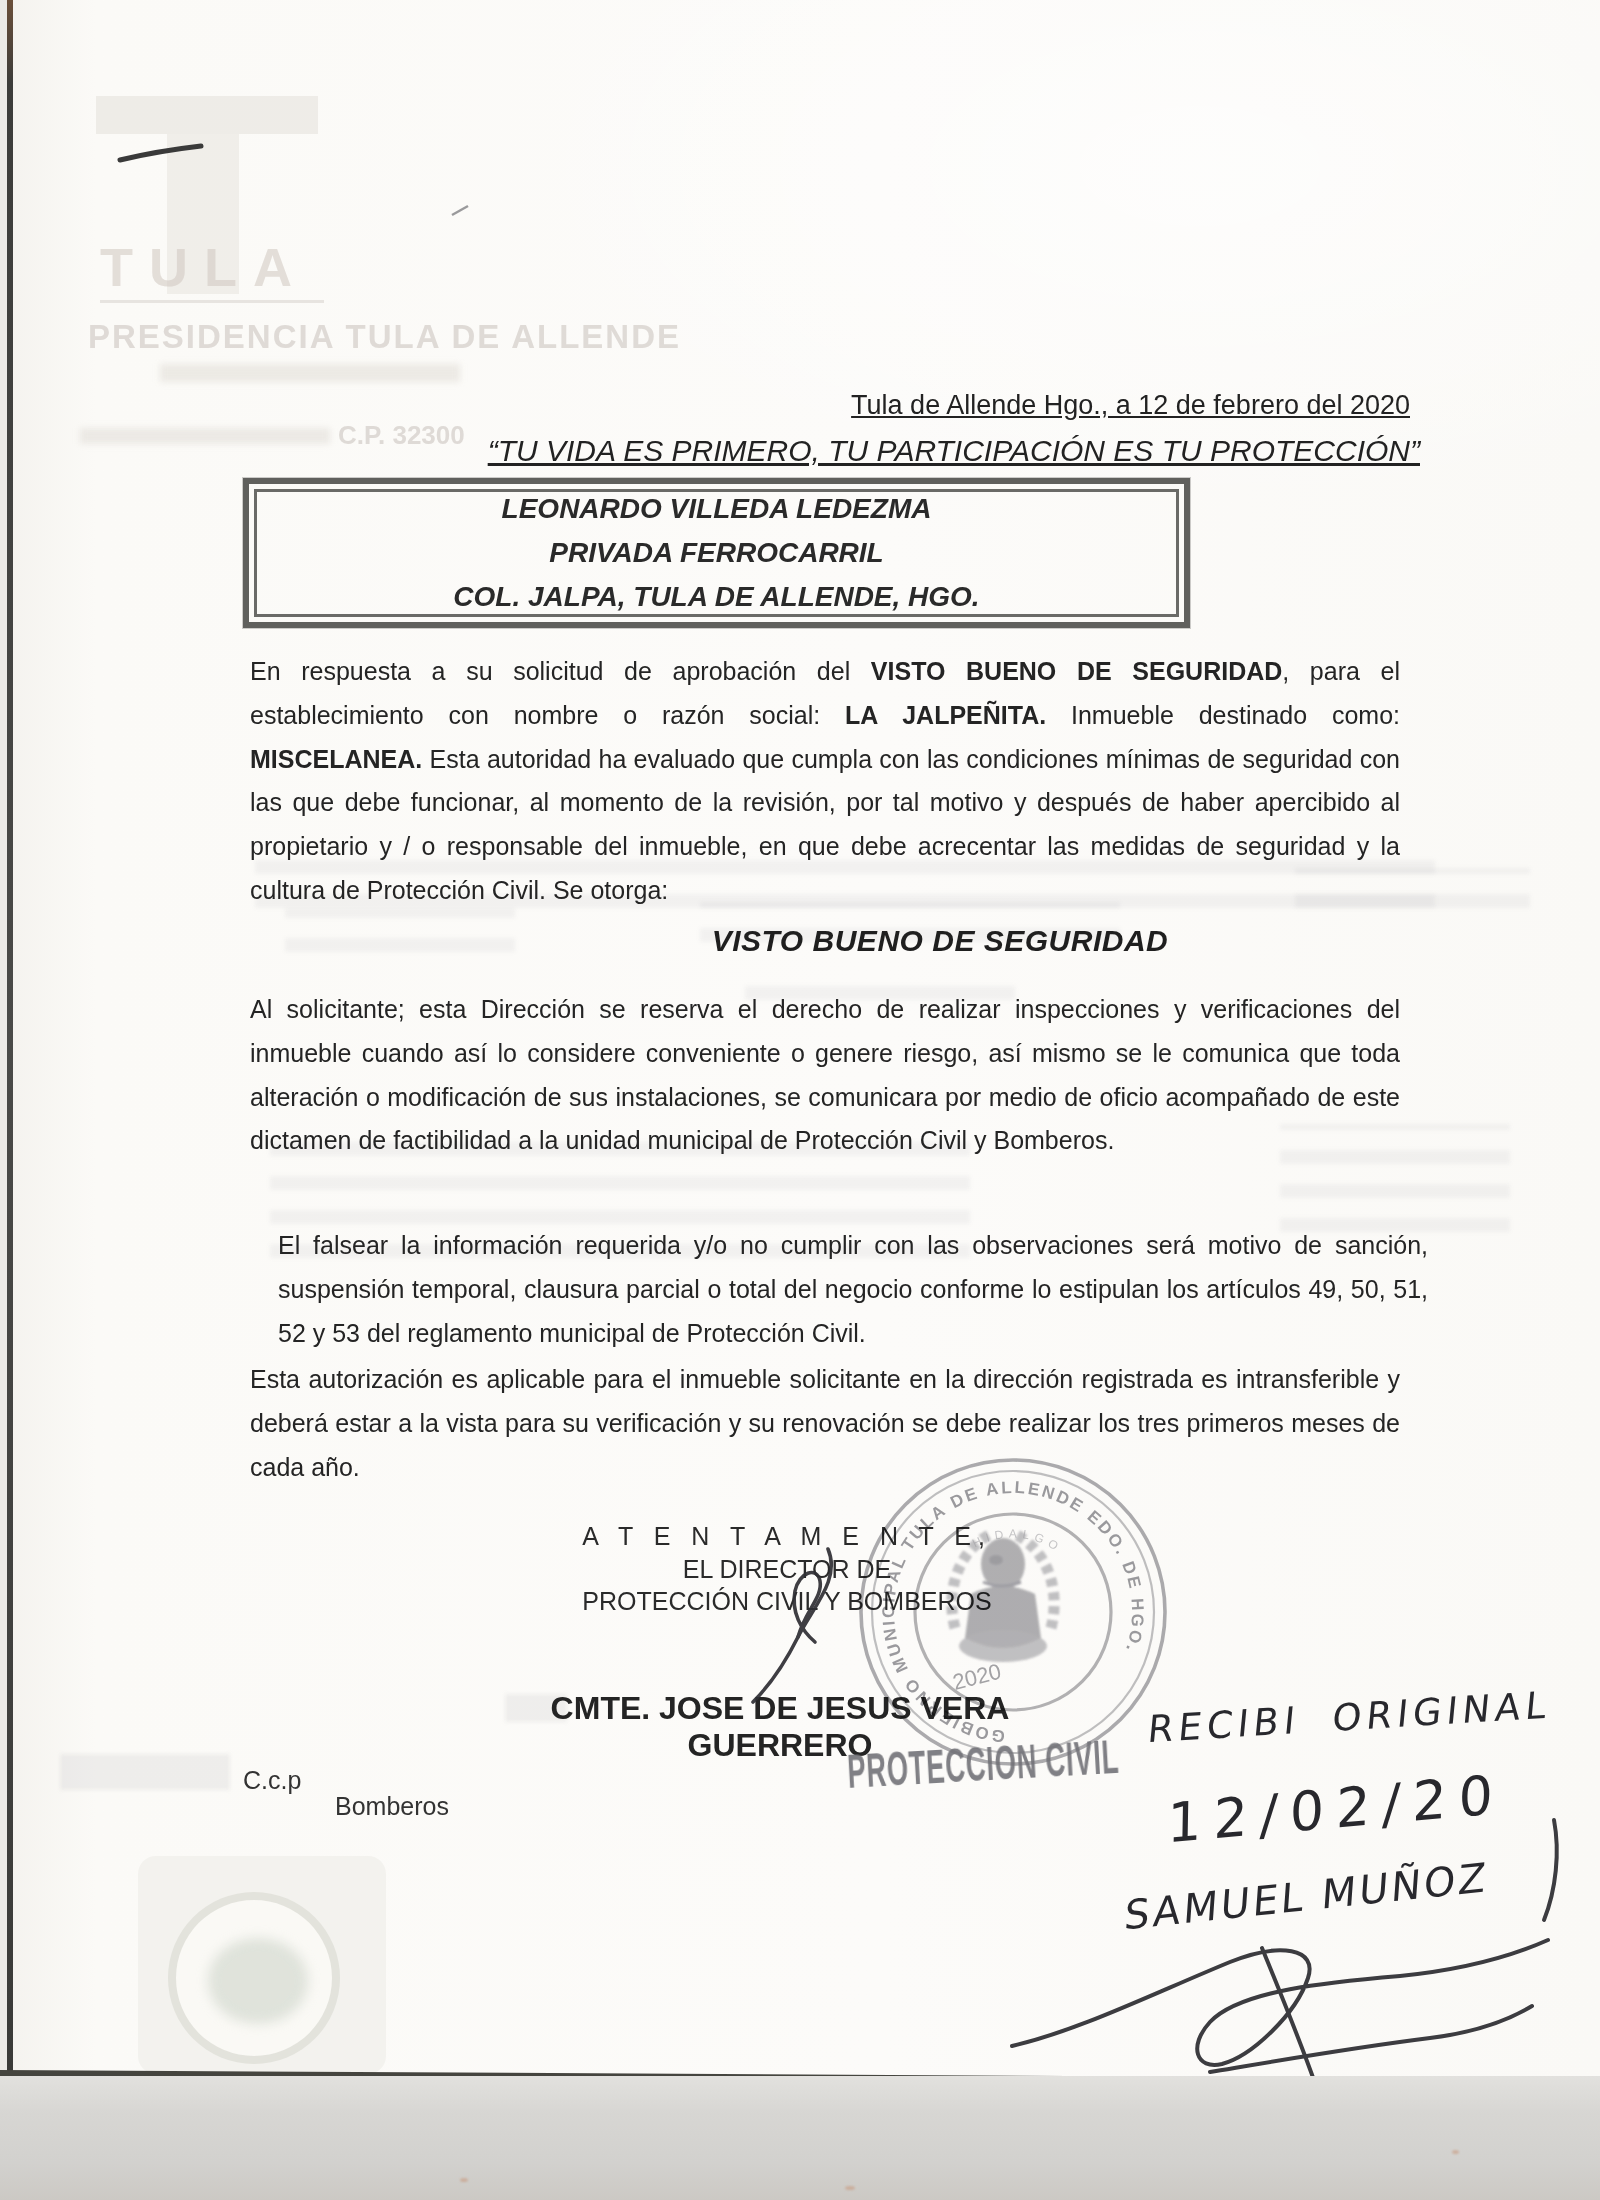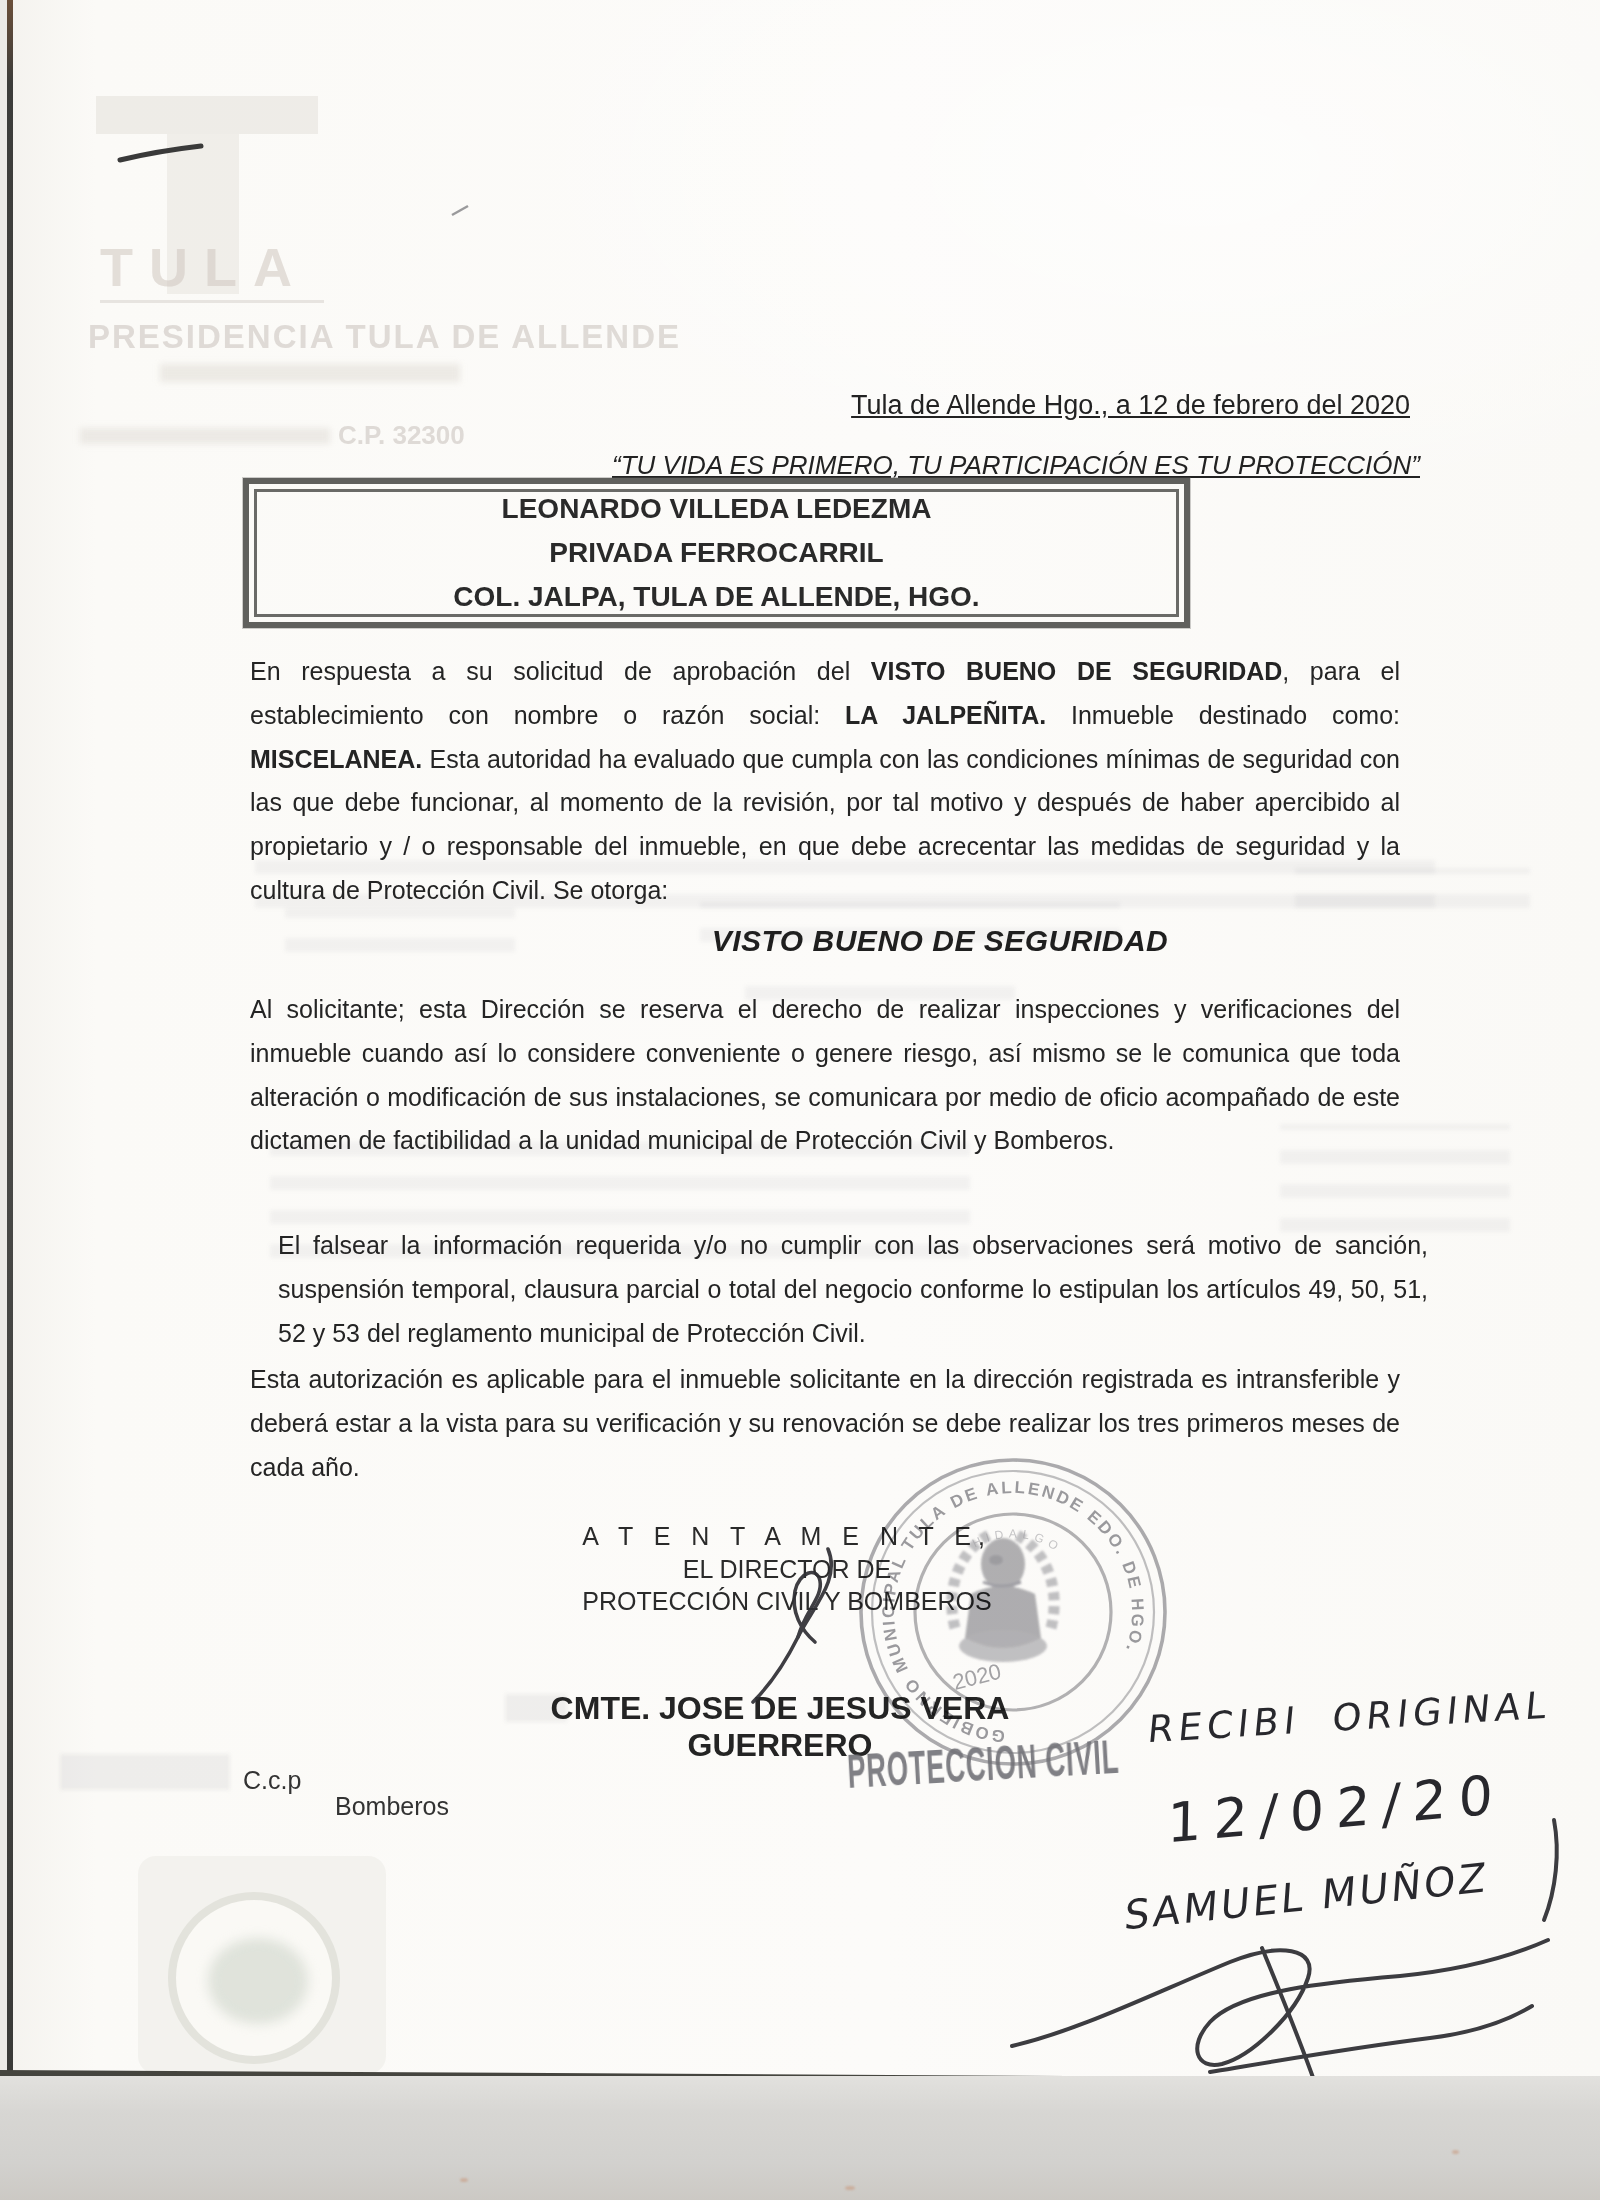--- a/index.html
+++ b/index.html
@@ -31,23 +31,23 @@
       color:rgba(205,199,193,.62);white-space:nowrap;}
   #ghost-sub{left:160px;top:364px;width:300px;height:18px;background:rgba(224,220,214,.55);filter:blur(3px);}
   #ghost-cp-bar{left:80px;top:428px;width:250px;height:16px;background:rgba(222,218,212,.5);filter:blur(3px);}
   #ghost-cp{left:338px;top:420px;font-size:26px;font-weight:bold;color:rgba(203,197,191,.6);}
   .smudge{background:rgba(128,128,140,.10);filter:blur(2px);}
   .smudge-rows{filter:blur(2px);opacity:.55;
       background:repeating-linear-gradient(0deg, rgba(120,120,132,.14) 0 14px, rgba(0,0,0,0) 14px 34px);}
   
   .ink{color:#222;text-decoration:underline;}
   #date-line{right:190px;top:390px;font-size:27px;white-space:nowrap;}
-  #motto{right:180px;top:450px;font-size:26px;font-style:italic;white-space:nowrap;}
+  #motto{right:180px;top:434px;font-size:30px;font-style:italic;white-space:nowrap;}
   #recipient-box{left:243px;top:478px;width:935px;height:138px;border:6px solid #60605d;
-      box-shadow:0 0 0 1px rgba(96,96,93,.3);}
+      box-shadow:0 0 0 1px rgba(96,96,93,.3);font-style:italic;}
   #recipient-inner{position:absolute;left:5px;top:5px;right:5px;bottom:5px;border:3px solid #6a6a67;
       display:flex;flex-direction:column;justify-content:center;text-align:center;
       font-weight:bold;font-size:28px;line-height:44px;color:#2a2a2a;}
   .par{font-size:25px;line-height:43.8px;text-align:justify;color:#242424;width:1150px;left:250px;}
   .par .b{font-weight:bold;}
   #heading{left:690px;top:924px;width:500px;text-align:center;font-size:30px;font-weight:bold;
       font-style:italic;color:#1f1f1f;letter-spacing:.5px;}
   #closing{left:487px;top:1520px;width:600px;text-align:center;color:#2a2a2a;
       font-size:25px;line-height:32.5px;}
   #closing .spread{letter-spacing:7px;}

